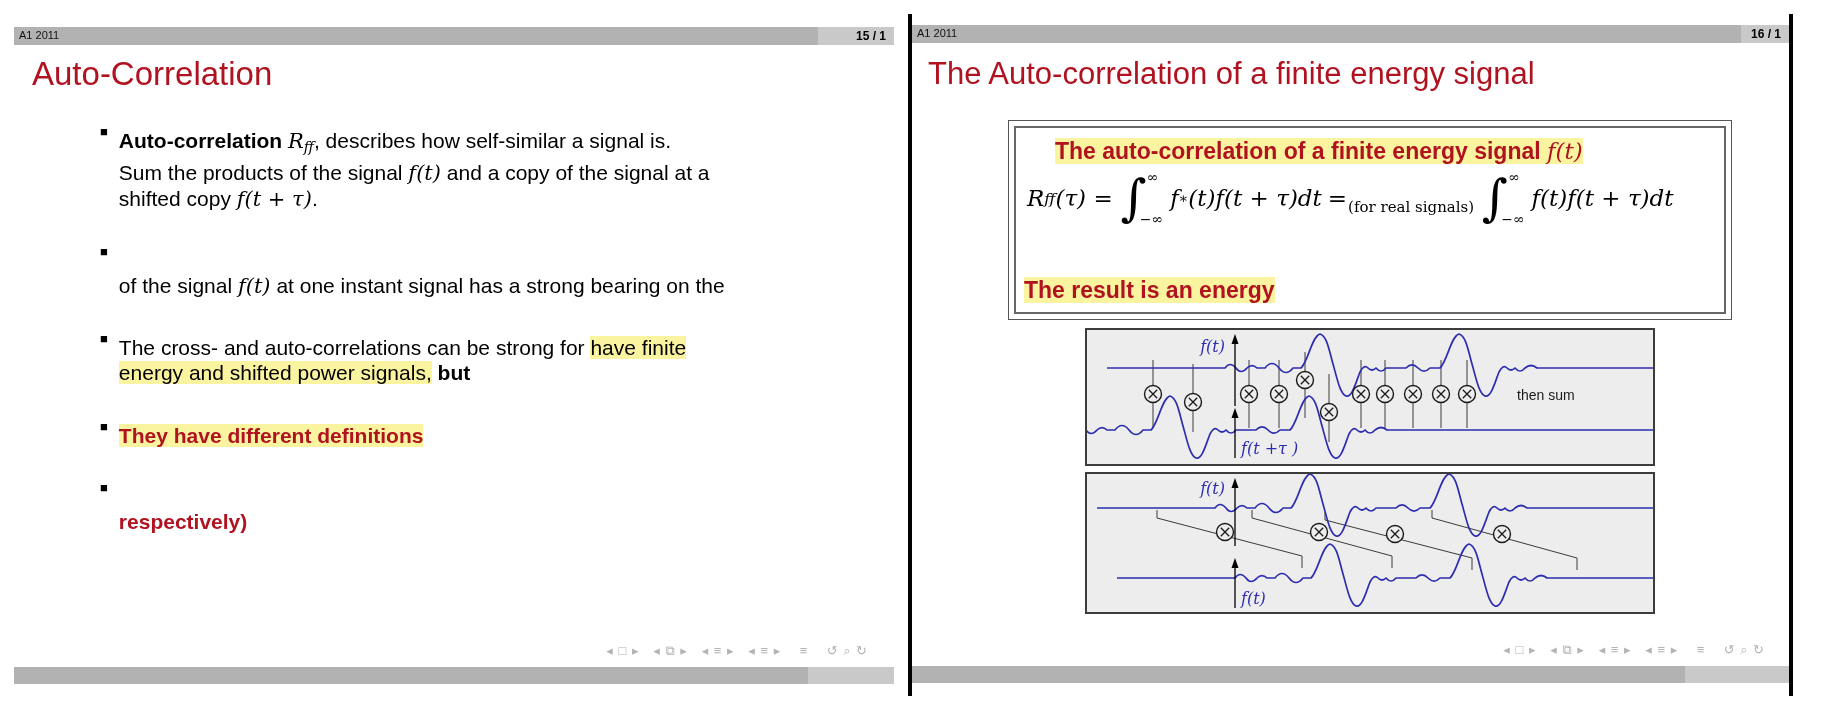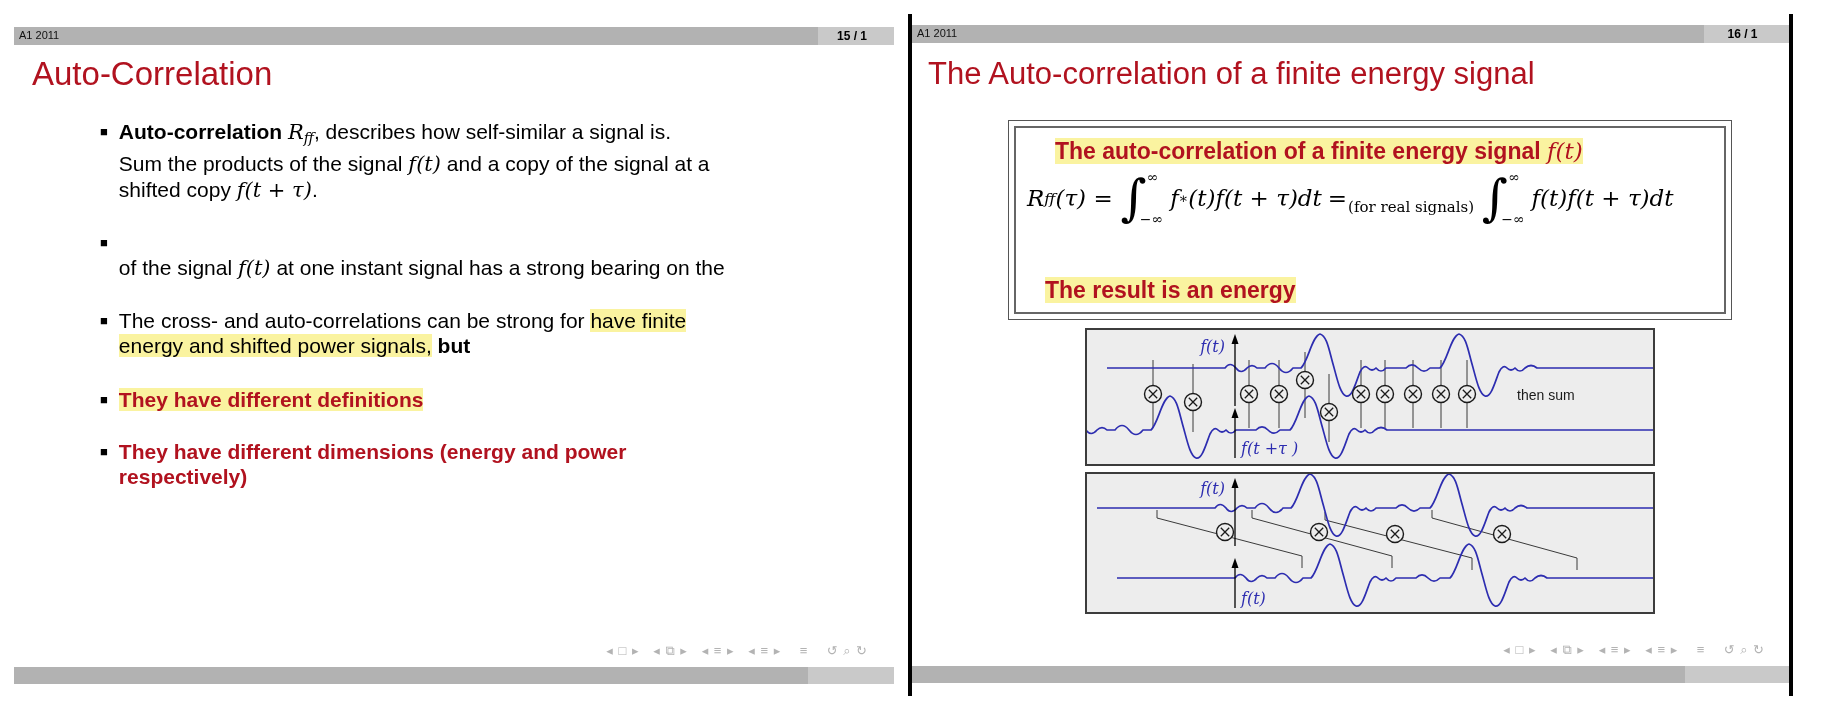--- a/index.html
+++ b/index.html
@@ -4,55 +4,55 @@
 <style>
   html,body{margin:0;padding:0;background:#ffffff;}
   #screen{position:relative;width:1825px;height:703px;background:#ffffff;overflow:hidden;
           font-family:"Liberation Sans",sans-serif;color:#000;}
 
   
   .slide{position:absolute;background:#fff;}
   .topbar{position:absolute;left:0;right:0;height:18px;background:#b2b2b2;}
   .topbar .hdr-label{position:absolute;left:5px;top:2px;font-size:11px;color:#111;}
   .page-seg{position:absolute;right:0;top:0;bottom:0;background:#c9c9c9;text-align:right;}
-  .page-seg .pg{font-size:12px;font-weight:bold;padding:2px 8px 0 0;display:block;text-align:center;}
+  .page-seg .pg{font-size:12px;font-weight:bold;padding:2px 8px 0 0;display:block;}
   .bottombar{position:absolute;left:0;right:0;height:17px;background:#b2b2b2;}
   .bottombar .bseg{position:absolute;right:0;top:0;bottom:0;background:#c9c9c9;}
   .navrow{position:absolute;color:#b3b3b3;font-size:13px;white-space:pre;letter-spacing:1px;}
   .slide-title{position:absolute;color:#B1121F;font-weight:400;}
 
   
   .b{font-weight:bold;}
   .i{font-family:"DejaVu Serif",serif;font-style:italic;}
   .isub{font-family:"DejaVu Serif",serif;font-style:italic;font-size:0.68em;vertical-align:-0.25em;}
   .hl{background:#faf3a0;}
   .red{color:#B1121F;}
   .redb{color:#B1121F;font-weight:bold;}
 
   
   .bullets{position:absolute;left:86px;top:92px;width:660px;}
   .bullet{display:flex;margin-bottom:27px;font-size:21px;line-height:25px;}
   .marker{flex:0 0 auto;font-size:13px;line-height:25px;margin-right:11px;color:#000;}
-  .btext{flex:1 1 auto;}
+  .btext{flex:1 1 auto;margin-top:9px;}
 
   
   .fbox-outer{position:absolute;border:1px solid #555;background:#fff;}
   .fbox-inner{position:absolute;left:5px;right:5px;top:5px;bottom:5px;border:2px solid #666;
               padding:9px 11px;box-sizing:border-box;}
   .fbox-head{font-size:23px;line-height:28px;padding-left:28px;}
   .formula{margin-top:4px;display:flex;align-items:center;white-space:nowrap;
            font-family:"DejaVu Serif",serif;font-size:23px;}
   .mit{font-style:italic;}
   .int{font-size:50px;line-height:50px;font-style:normal;margin-left:4px;}
   .lims{display:inline-flex;flex-direction:column;justify-content:space-between;height:58px;
         font-size:14px;font-style:normal;margin-right:7px;}
   .lims .lo{margin-left:-7px;}
   .msup{font-size:0.62em;vertical-align:0.55em;}
   .mnote{font-size:15px;font-style:normal;transform:translateY(9px);margin:0 4px 0 1px;}
-  .fbox-result{position:absolute;left:29px;bottom:8px;font-size:23px;}
+  .fbox-result{position:absolute;left:8px;bottom:8px;font-size:23px;}
 
   
   .diagram{position:absolute;background:#ededed;border:2px solid #3c3c3c;box-sizing:content-box;}
   .diagram svg{display:block;}
 
   
   #win16{position:absolute;border-left:4px solid #000;border-right:4px solid #000;background:#fff;}
 </style>
 </head>
 <body>
@@ -81,35 +81,35 @@
       <div class="bullet" style="margin-bottom:29px;">
         <span class="marker">■</span>
         <span class="btext"><span>The cross- and auto-correlations can be strong for </span><span class="hl">have finite</span><br><span class="hl">energy and shifted power signals,</span><span> </span><span class="b">but</span></span>
       </div>
       <div class="bullet">
         <span class="marker">■</span>
         <span class="btext"><span class="redb hl">They have different definitions</span></span>
       </div>
       <div class="bullet">
         <span class="marker">■</span>
-        <span class="btext"><span class="redb">They have different dimensions (energy and power</span><br><span class="redb">respectively)</span></span>
+        <span class="btext"><br><span class="redb">respectively)</span></span>
       </div>
     </div>
 
     <div class="navrow" style="right:26px;top:616px;">◂ □ ▸   ◂ ⧉ ▸   ◂ ≡ ▸   ◂ ≡ ▸    ≡    ↺ ⌕ ↻</div>
     <div class="bottombar" style="top:640px;">
       <span class="bseg" style="width:86px;"></span>
     </div>
   </div>
 
   <div id="win16" style="left:908px;top:14px;width:877px;height:682px;">
 
     <div class="topbar" style="top:11px;">
       <span class="hdr-label">A1 2011</span>
-      <span class="page-seg" style="width:85px;">
+      <span class="page-seg" style="width:48px;">
         <span class="pg">16 / 1</span>
       </span>
     </div>
 
     <div class="slide-title" style="left:16px;top:42px;font-size:31px;">The Auto-correlation of a finite energy signal</div>
 
     <div class="fbox-outer" style="left:96px;top:106px;width:722px;height:198px;">
       <div class="fbox-inner">
         <div class="fbox-head"><span class="redb hl">The auto-correlation of a finite energy signal </span><span class="i red hl">f(t)</span></div>
 

